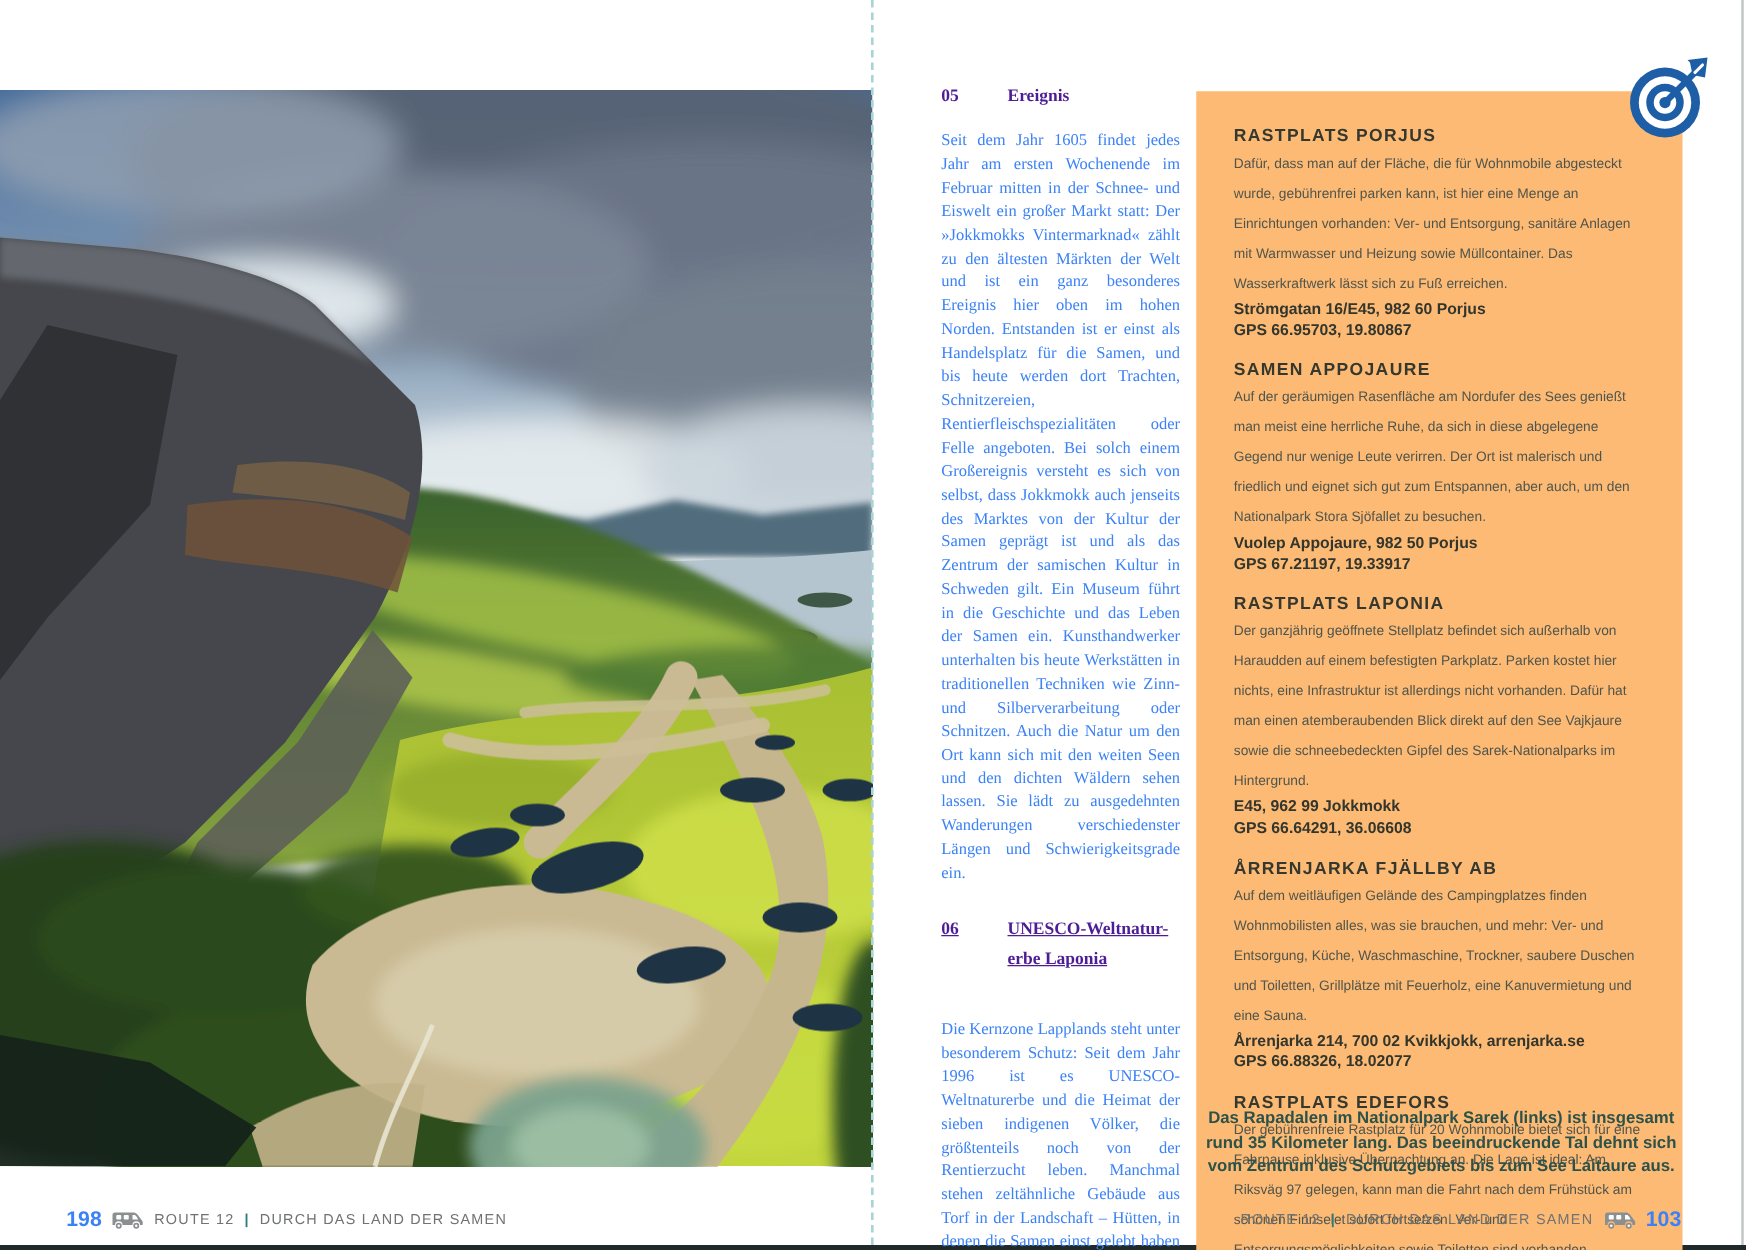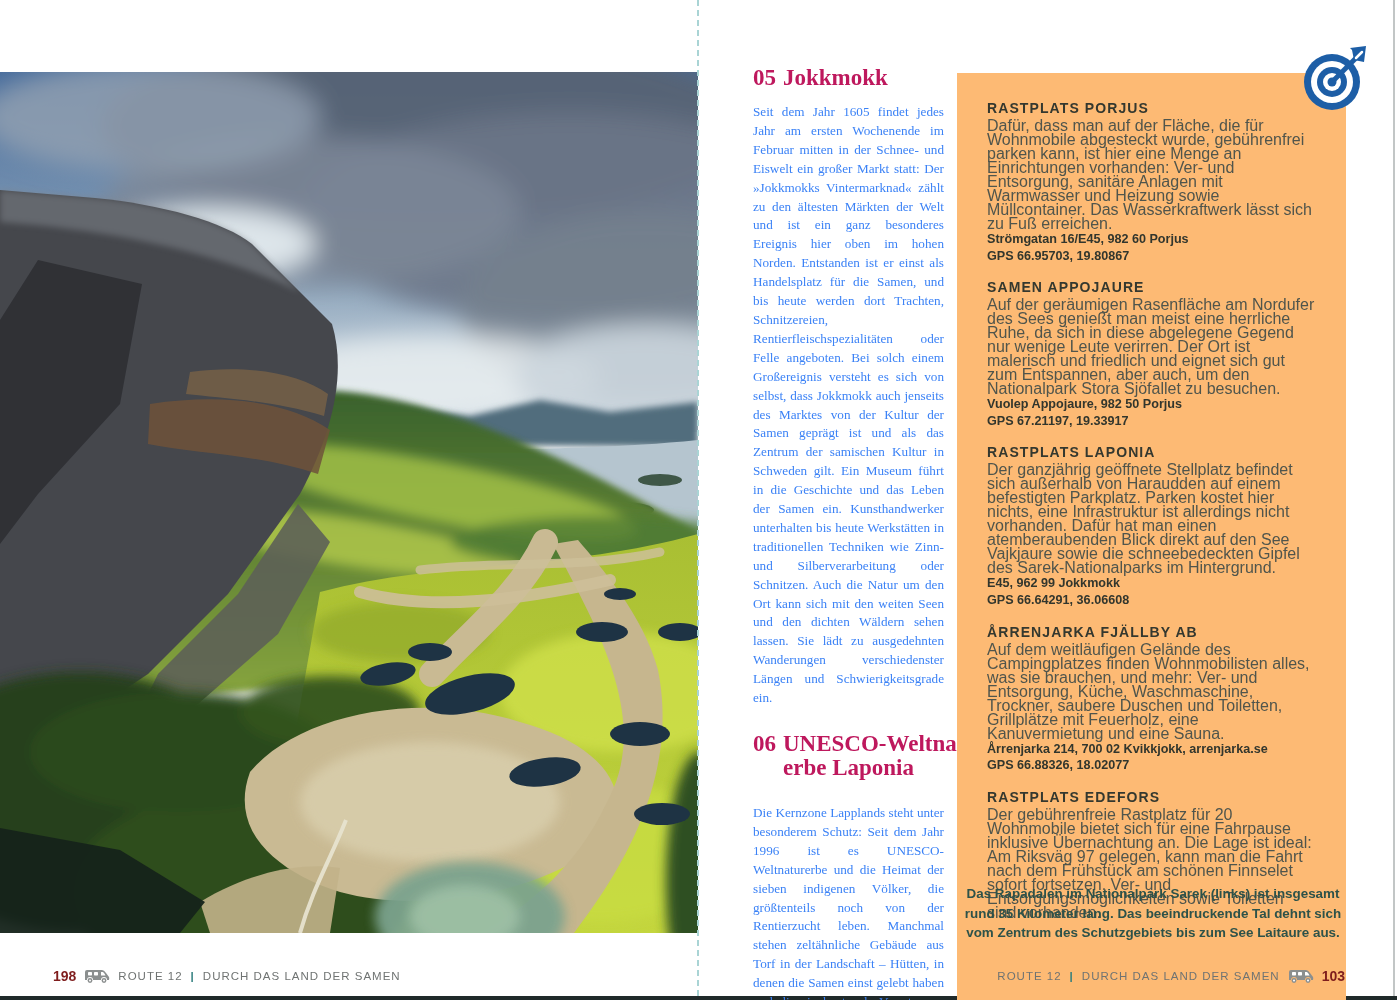--- a/index.html
+++ b/index.html
@@ -8,43 +8,43 @@
   
   .photo{position:absolute;left:0;top:72px;width:698px;height:861px;overflow:hidden;}
   .photo svg{display:block;width:100%;height:100%;}
   
   .fold-line{position:absolute;left:697px;top:0;height:996px;width:0;border-left:2px dashed #a9d4d5;}
   .page-edge{position:absolute;left:1393px;top:0;height:996px;width:2px;background:#c2c6c6;}
   .bottom-edge{position:absolute;left:0;top:996px;width:1397px;height:4px;background:#202a2a;}
   
   .text-col{position:absolute;left:753px;top:66px;width:191px;color:#3a3a3a;}
   .article h2{margin:0 0 13px 0;font-family:"Liberation Serif",serif;font-weight:600;
-              color:#be185d;font-size:23px;line-height:24px;display:flex;}
+              color:#4c1d95;font-size:14px;line-height:24px;display:flex;gap:32px;}
   .article h2 .num{margin-right:7px;}
   .article .body{font-family:"Liberation Serif",serif;font-size:13.2px;line-height:18.9px;
                  text-align:justify;hyphens:auto;-webkit-hyphens:auto;color:#3b82f6;}
   .article + .article{margin-top:24px;}
   .article h2 .title-lines div{white-space:nowrap;}
-  #article-06 h2{margin-bottom:24px;}
+  #article-06 h2{margin-bottom:34px;text-decoration:underline;}
   
   .info-box{position:absolute;left:957px;top:73px;width:389px;height:989px;
             background:#fdba74;box-sizing:border-box;padding:27px 30px 20px 30px;overflow:hidden;}
   .entry{margin-bottom:15px;}
   .entry h3{margin:0 0 3px 0;font-size:14px;letter-spacing:1.1px;color:#34382f;font-weight:bold;}
-  .entry .ebody{font-size:16px;line-height:14px;color:#50554c;}
+  .entry .ebody{font-size:11px;line-height:24px;color:#50554c;}
   .entry .addr,.entry .gps{font-size:12.6px;line-height:16.6px;font-weight:bold;color:#32362d;}
   
   .target{position:absolute;left:1300px;top:44px;width:70px;height:70px;}
   
   .caption{position:absolute;left:957px;top:884px;width:392px;margin:0;
            font-size:13.4px;line-height:19.5px;font-weight:bold;color:#2d5249;text-align:center;}
   
   .footer{position:absolute;top:967px;height:18px;display:flex;align-items:center;gap:8px;
           color:#6f7372;font-size:11.5px;letter-spacing:1px;}
-  .footer .pagenum{color:#7f1d1d;font-weight:bold;font-size:14px;letter-spacing:0;}
+  .footer .pagenum{color:#3b82f6;font-weight:bold;font-size:17px;letter-spacing:0;}
   .footer .divider{color:#2d7d7d;font-weight:bold;}
   .footer-left{left:53px;}
   .footer-right{right:52px;}
   .camper{width:26px;height:15px;}
 </style>
 </head>
 <body>
 
 <div class="spread">
 
@@ -157,21 +157,21 @@
 
   <div class="fold-line"></div>
   <div class="page-edge"></div>
   <div class="bottom-edge"></div>
 
   <div class="text-col">
     <div class="article" id="article-05">
       <h2>
         <span class="num">05</span>
         <span class="title-lines">
-          <div>Jokkmokk</div>
+          <div>Ereignis</div>
         </span>
       </h2>
       <div class="body">Seit dem Jahr 1605 findet jedes Jahr am ersten Wochenende im Februar mitten in der Schnee- und Eiswelt ein großer Markt statt: Der »Jokkmokks Vintermarknad« zählt zu den ältesten Märkten der Welt und ist ein ganz besonderes Ereignis hier oben im hohen Norden. Entstanden ist er einst als Handelsplatz für die Samen, und bis heute werden dort Trachten, Schnitzereien, Rentierfleischspezialitäten oder Felle angeboten. Bei solch einem Großereignis versteht es sich von selbst, dass Jokkmokk auch jenseits des Marktes von der Kultur der Samen geprägt ist und als das Zentrum der samischen Kultur in Schweden gilt. Ein Museum führt in die Geschichte und das Leben der Samen ein. Kunsthandwerker unterhalten bis heute Werkstätten in traditionellen Techniken wie Zinn- und Silberverarbeitung oder Schnitzen. Auch die Natur um den Ort kann sich mit den weiten Seen und den dichten Wäldern sehen lassen. Sie lädt zu ausgedehnten Wanderungen verschiedenster Längen und Schwierigkeitsgrade ein.</div>
     </div>
 
     <div class="article" id="article-06">
       <h2>
         <span class="num">06</span>
         <span class="title-lines">
           <div>UNESCO-Weltnatur-</div>

